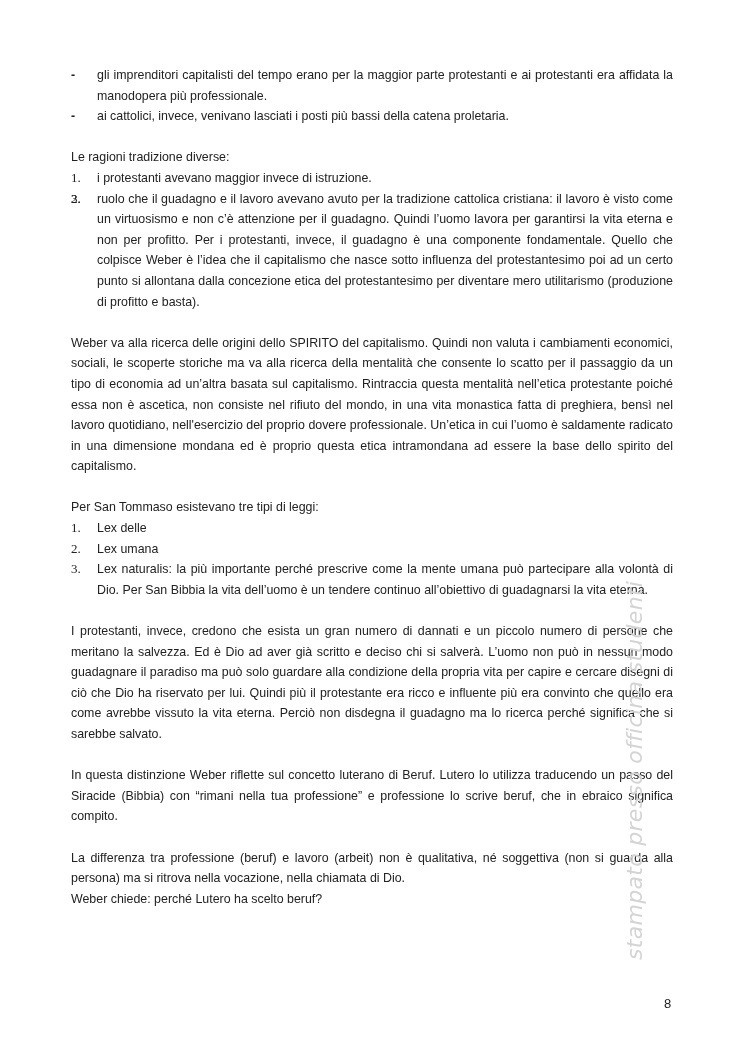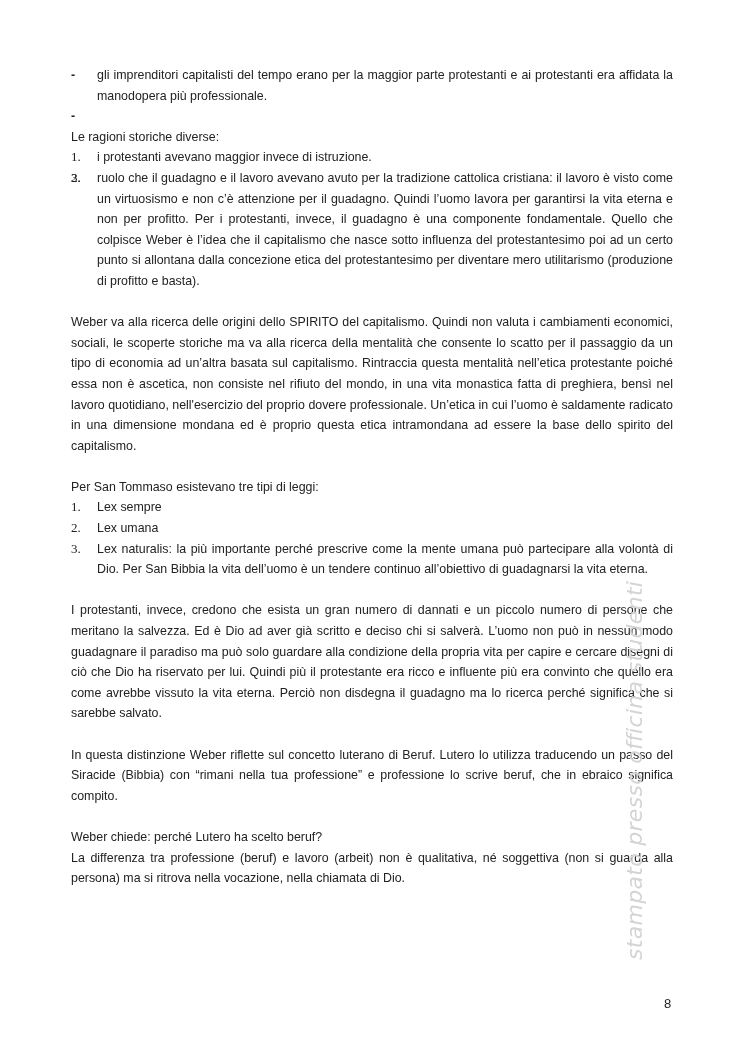--- a/index.html
+++ b/index.html
@@ -24,25 +24,26 @@
 
 <div class="page">
   <div class="line-block" style="margin-top:65px;">
 
     <div class="item">
       <span class="marker dash">-</span>
       <span>gli imprenditori capitalisti del tempo erano per la maggior parte protestanti e ai protestanti era affidata la manodopera più professionale.</span>
     </div>
     <div class="item">
       <span class="marker dash">-</span>
+      <span>ai cattolici, invece, venivano lasciati i posti più bassi della catena proletaria.</span>
     </div>
 
     <div class="gap"></div>
 
-    <p class="para">Le ragioni storiche diverse:</p>
+    <p class="para">Le ragioni tradizione diverse:</p>
     <div class="item">
       <span class="marker num">1.</span>
       <span>i protestanti avevano maggior invece di istruzione.</span>
     </div>
     <div class="item">
       <span class="marker num">2.</span>
     </div>
     <div class="item">
       <span class="marker num">3.</span>
       <span>ruolo che il guadagno e il lavoro avevano avuto per la tradizione cattolica cristiana: il lavoro è visto come un virtuosismo e non c’è attenzione per il guadagno. Quindi l’uomo lavora per garantirsi la vita eterna e non per profitto. Per i protestanti, invece, il guadagno è una componente fondamentale. Quello che colpisce Weber è l’idea che il capitalismo che nasce sotto influenza del protestantesimo poi ad un certo punto si allontana dalla concezione etica del protestantesimo per diventare mero utilitarismo (produzione di profitto e basta).</span>
@@ -50,40 +51,40 @@
 
     <div class="gap"></div>
 
     <p class="para">Weber va alla ricerca delle origini dello SPIRITO del capitalismo. Quindi non valuta i cambiamenti economici, sociali, le scoperte storiche ma va alla ricerca della mentalità che consente lo scatto per il passaggio da un tipo di economia ad un’altra basata sul capitalismo. Rintraccia questa mentalità nell’etica protestante poiché essa non è ascetica, non consiste nel rifiuto del mondo, in una vita monastica fatta di preghiera, bensì nel lavoro quotidiano, nell'esercizio del proprio dovere professionale. Un’etica in cui l’uomo è saldamente radicato in una dimensione mondana ed è proprio questa etica intramondana ad essere la base dello spirito del capitalismo.</p>
 
     <div class="gap"></div>
 
     <p class="para">Per San Tommaso esistevano tre tipi di leggi:</p>
     <div class="item">
       <span class="marker num">1.</span>
-      <span>Lex sempre</span>
+      <span>Lex delle</span>
     </div>
     <div class="item">
       <span class="marker num">2.</span>
       <span>Lex umana</span>
     </div>
     <div class="item">
       <span class="marker num">3.</span>
       <span>Lex naturalis: la più importante perché prescrive come la mente umana può partecipare alla volontà di Dio. Per San Bibbia la vita dell’uomo è un tendere continuo all’obiettivo di  guadagnarsi la vita eterna.</span>
     </div>
 
     <div class="gap"></div>
 
     <p class="para">I protestanti, invece, credono che esista un gran numero di dannati e un piccolo numero di persone che meritano la salvezza. Ed è Dio ad aver già scritto e deciso chi si salverà. L’uomo non può in nessun modo guadagnare il paradiso ma può solo guardare alla condizione della propria vita per capire e cercare disegni di ciò che Dio ha riservato per lui. Quindi più il protestante era ricco e influente più era convinto che quello era come avrebbe vissuto la vita eterna. Perciò non disdegna il guadagno ma lo ricerca perché significa che si sarebbe salvato.</p>
 
     <div class="gap"></div>
 
     <p class="para">In questa distinzione Weber riflette sul concetto luterano di Beruf. Lutero lo utilizza traducendo un passo del Siracide (Bibbia) con “rimani nella tua professione” e professione lo scrive beruf, che in ebraico significa compito.</p>
 
     <div class="gap"></div>
 
+    <p class="para">La differenza tra professione (beruf) e lavoro (arbeit) non è qualitativa, né soggettiva (non si guarda alla persona) ma si ritrova nella vocazione, nella chiamata di Dio.</p>
     <p class="para">Weber chiede: perché Lutero ha scelto beruf?</p>
-    <p class="para">La differenza tra professione (beruf) e lavoro (arbeit) non è qualitativa, né soggettiva (non si guarda alla persona) ma si ritrova nella vocazione, nella chiamata di Dio.</p>
   </div>
 </div>
 
 <div class="watermark">stampato presso officina studenti</div>
 <div class="page-number">8</div>
 
 </body></html>

